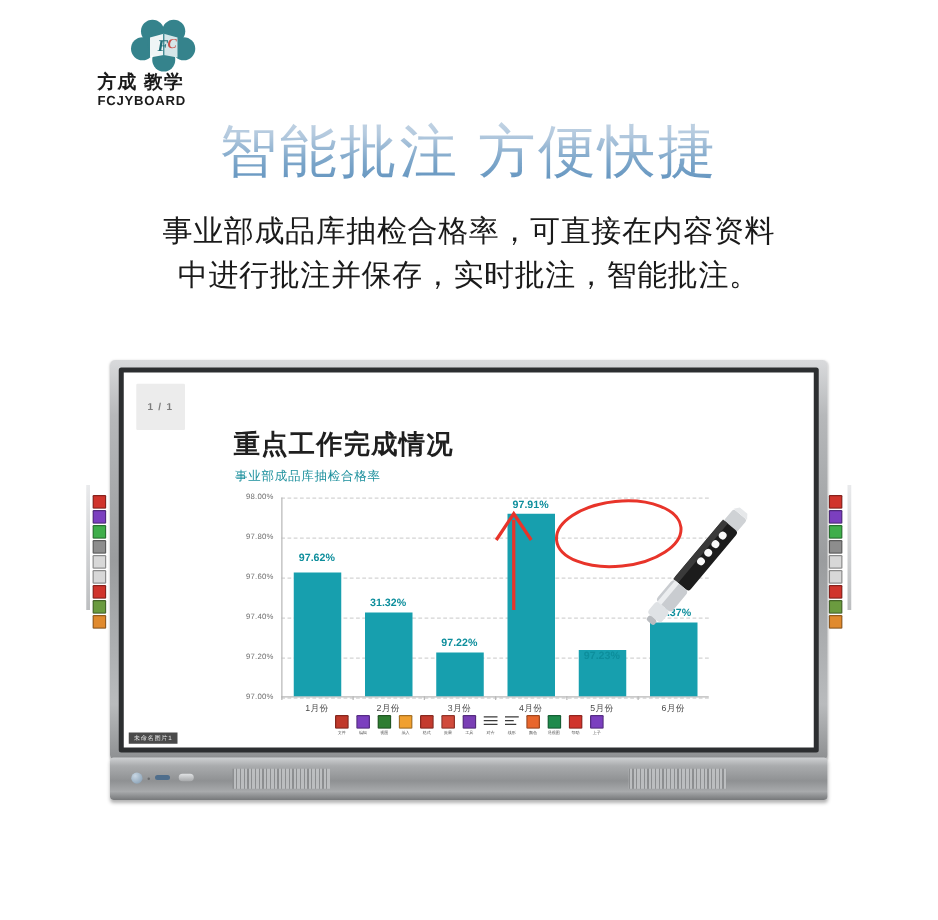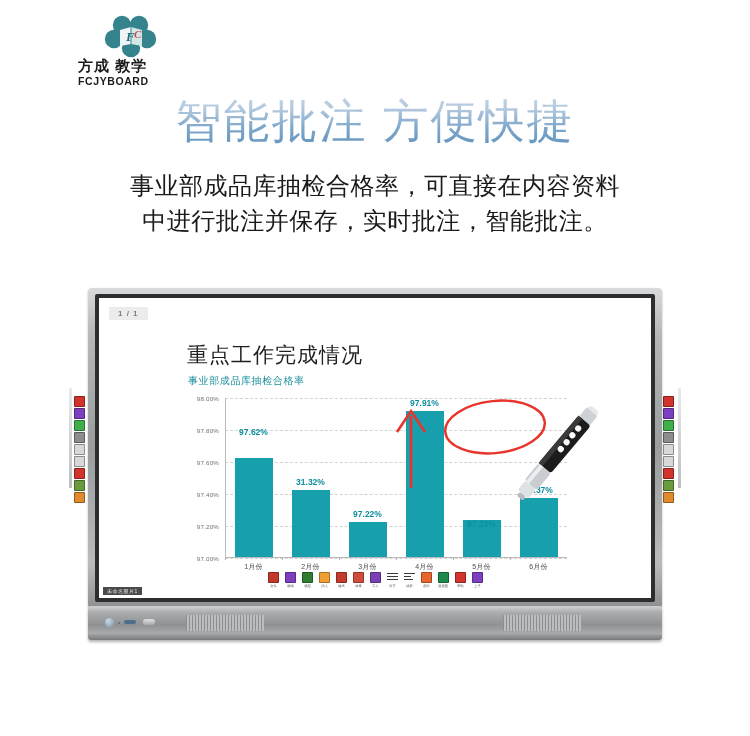--- a/index.html
+++ b/index.html
@@ -59,40 +59,40 @@
   .chin-slot2{position:absolute;left:55px;top:13px;width:12px;height:6px;border-radius:3px;
               background:linear-gradient(180deg,#e0e2e4,#a7a9ab);}
   .grille{position:absolute;top:9px;height:16px;
           background:repeating-linear-gradient(90deg,#8a8c8e 0 1px,#c2c4c6 1px 3px);
           opacity:.85;}
   .grille.left{left:98px;width:78px;}
   .grille.right{left:415px;width:78px;}
 
   
   .page-indicator{
-    position:absolute;left:10px;top:9px;padding:2px 9px;background:#ececec;
+    position:absolute;left:10px;top:9px;padding:14px 9px;background:#ececec;
     color:#7d7d7d;font-size:8px;letter-spacing:1px;border-radius:1px;font-weight:bold;
   }
   .status-chip{
     position:absolute;left:4px;bottom:3px;padding:1px 4px;background:#4a4a4a;
     color:#e8e8e8;font-size:5px;letter-spacing:.5px;
   }
 
   
   .side-tools{position:absolute;top:108px;width:13px;display:flex;flex-direction:column;gap:1px;}
   .side-tools.left{left:-14px;}
   .side-tools.right{right:-14px;}
   .side-rail{position:absolute;top:100px;width:3px;height:100px;
              background:linear-gradient(180deg,#e9eaec,#bcbec0);}
   .side-rail.left{left:-19px;}
   .side-rail.right{right:-19px;}
   .tool-ico{width:11px;height:11px;border-radius:1px;box-sizing:border-box;border:.5px solid rgba(0,0,0,.35);}
 
   
-  .slide-title{position:absolute;left:88px;top:43px;font-size:21px;font-weight:normal;
+  .slide-title{position:absolute;left:88px;top:43px;font-size:21px;font-weight:bold;
                color:#1f1f1f;letter-spacing:1px;}
   .slide-sub{position:absolute;left:89px;top:76px;font-size:10px;font-weight:normal;
              color:#1b8f9c;letter-spacing:.6px;text-align:right;}
 
   .chart{position:absolute;left:88px;top:100px;width:380px;height:176px;}
   .y-labels{position:absolute;left:0;top:0;width:34px;height:160px;}
   .y-lab{position:absolute;right:2px;font-size:6.2px;color:#6f6f6f;transform:translateY(-50%);
          white-space:nowrap;letter-spacing:.2px;}
   .plot{position:absolute;left:38px;top:0;width:342px;height:160px;}
   .gridline{position:absolute;left:0;width:100%;height:0;border-top:1px dashed #d3d3d3;}
@@ -211,21 +211,21 @@
                 <div class="gridline" style="top: 32px;"></div>
                 <div class="gridline" style="top: 64px;"></div>
                 <div class="gridline" style="top: 96px;"></div>
                 <div class="gridline" style="top: 128px;"></div>
                 <div class="gridline" style="top: 160px;"></div>
               </div>
             <div class="axis-y"></div>
             <div class="axis-x"></div>
             <div class="bars" id="bars">
                 <div class="bar-slot">
-                  <div class="bar-val" style="bottom: 120px; color: rgb(13, 142, 156);">97.62%</div>
+                  <div class="bar-val" style="bottom: 106px; color: rgb(13, 142, 156);">97.62%</div>
                   <div class="bar" style="height: 99.2px; background: rgb(23, 159, 174);"></div>
                   <div class="tick" style="left: 0px;"></div>
                 </div>
                 <div class="bar-slot">
                   <div class="bar-val" style="bottom: 70.2px; color: rgb(13, 142, 156);">31.32%</div>
                   <div class="bar" style="height: 67.2px; background: rgb(23, 159, 174);"></div>
                   <div class="tick" style="left: 0px;"></div>
                 </div>
                 <div class="bar-slot">
                   <div class="bar-val" style="bottom: 38.2px; color: rgb(13, 142, 156);">97.22%</div>

